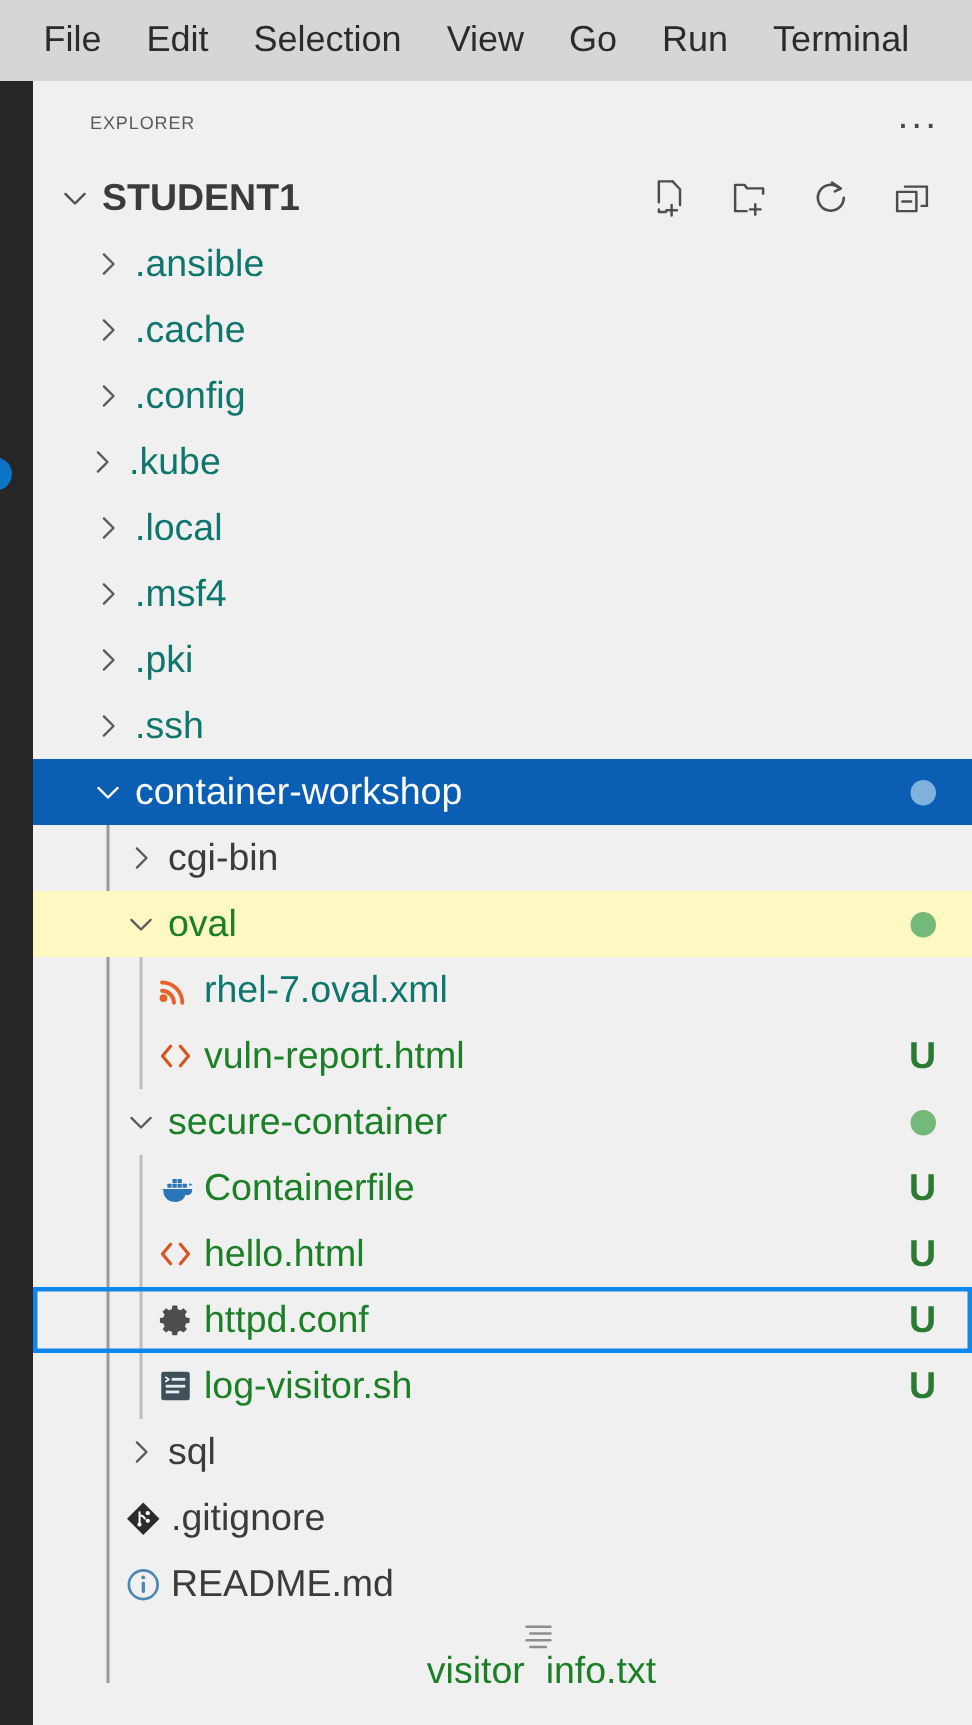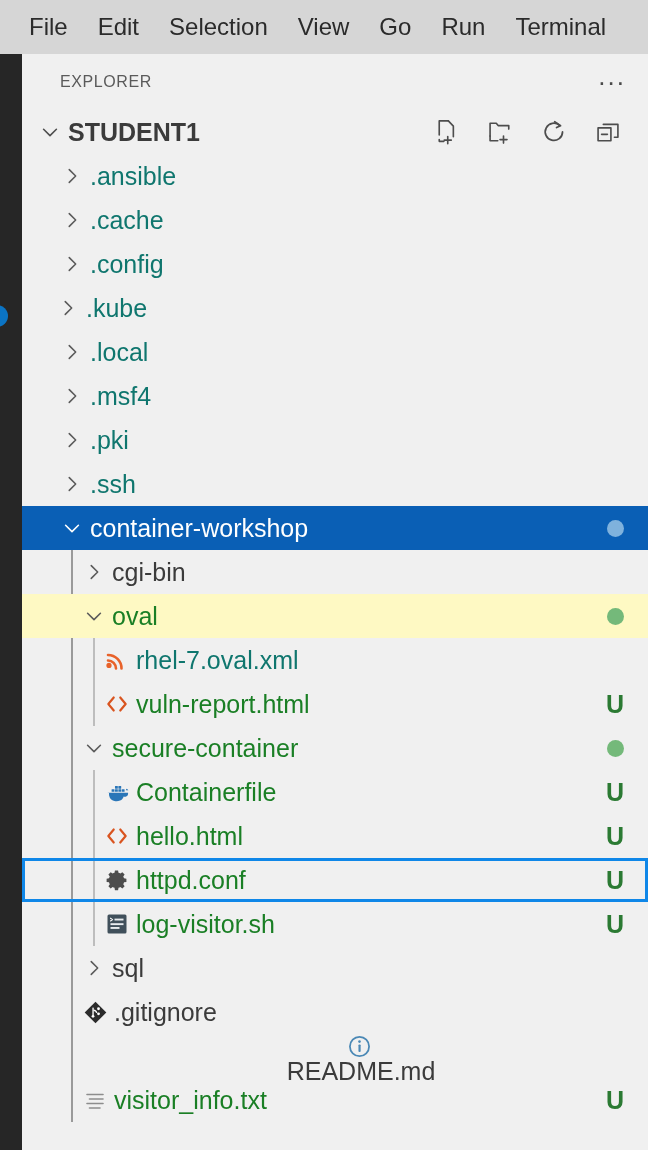--- a/index.html
+++ b/index.html
@@ -45,21 +45,21 @@
     position: absolute; left: 22px; top: 54px;
     width: 626px; height: 1096px;
     background: #f0f0f0;
     overflow: hidden;
   }
   .sb-header {
     height: 56px; display: flex; align-items: center;
     padding: 0 22px 0 38px;
   }
   .sb-header-title {
-    font-size: 16px; letter-spacing: 0.6px; color: #5a5a5a;
+    font-size: 12px; letter-spacing: 0.6px; color: #5a5a5a;
     flex: 1;
   }
   .sb-more {
     font-size: 26px; color: #4a4a4a; line-height: 10px;
     letter-spacing: 2px; padding-bottom: 12px; cursor: pointer;
   }
 
   
   .row {
     position: relative;
@@ -414,32 +414,32 @@
                 <circle cx="14.9" cy="13.3" r="1.35"></circle>
                 <circle cx="9.6" cy="15.7" r="1.35"></circle>
                 <rect x="9" y="7.2" width="1.3" height="8" rx=".5"></rect>
                 <path d="M10.1 9.2c1.9 0 3.4 1.4 3.7 3.1l-1.3.2c-.2-1.1-1.2-2-2.4-2z"></path>
               </g>
             </svg>
           </div>
           <div class="label">.gitignore</div>
           <div class="badge-slot"></div>
         </div>
-        <div class="row" style="padding-left: 58px; flex-direction: column;">
+        <div class="row" style="padding-left: 58px;">
           <div class="ficon">
             <svg width="25" height="25" viewBox="0 0 24 24">
               <circle cx="12" cy="12" r="9.2" fill="none" stroke="#4a88b5" stroke-width="1.7"></circle>
               <circle cx="12" cy="7.3" r="1.25" fill="#4a88b5"></circle>
               <rect x="11" y="10" width="2.1" height="7.2" rx=".9" fill="#4a88b5"></rect>
             </svg>
           </div>
           <div class="label">README.md</div>
           <div class="badge-slot"></div>
         </div>
-        <div class="row" style="padding-left: 58px;">
+        <div class="row" style="padding-left: 58px; flex-direction: column;">
           <div class="ficon">
             <svg width="24" height="24" viewBox="0 0 24 24" fill="none" stroke="#8d8d8d" stroke-width="1.6" stroke-linecap="round">
               <line x1="4" y1="6.5" x2="20" y2="6.5"></line>
               <line x1="6.5" y1="11" x2="20" y2="11"></line>
               <line x1="4" y1="15.5" x2="20" y2="15.5"></line>
               <line x1="6.5" y1="20" x2="17" y2="20"></line>
             </svg>
           </div>
           <div class="label git-untracked">visitor_info.txt</div>
           <div class="badge-slot">

